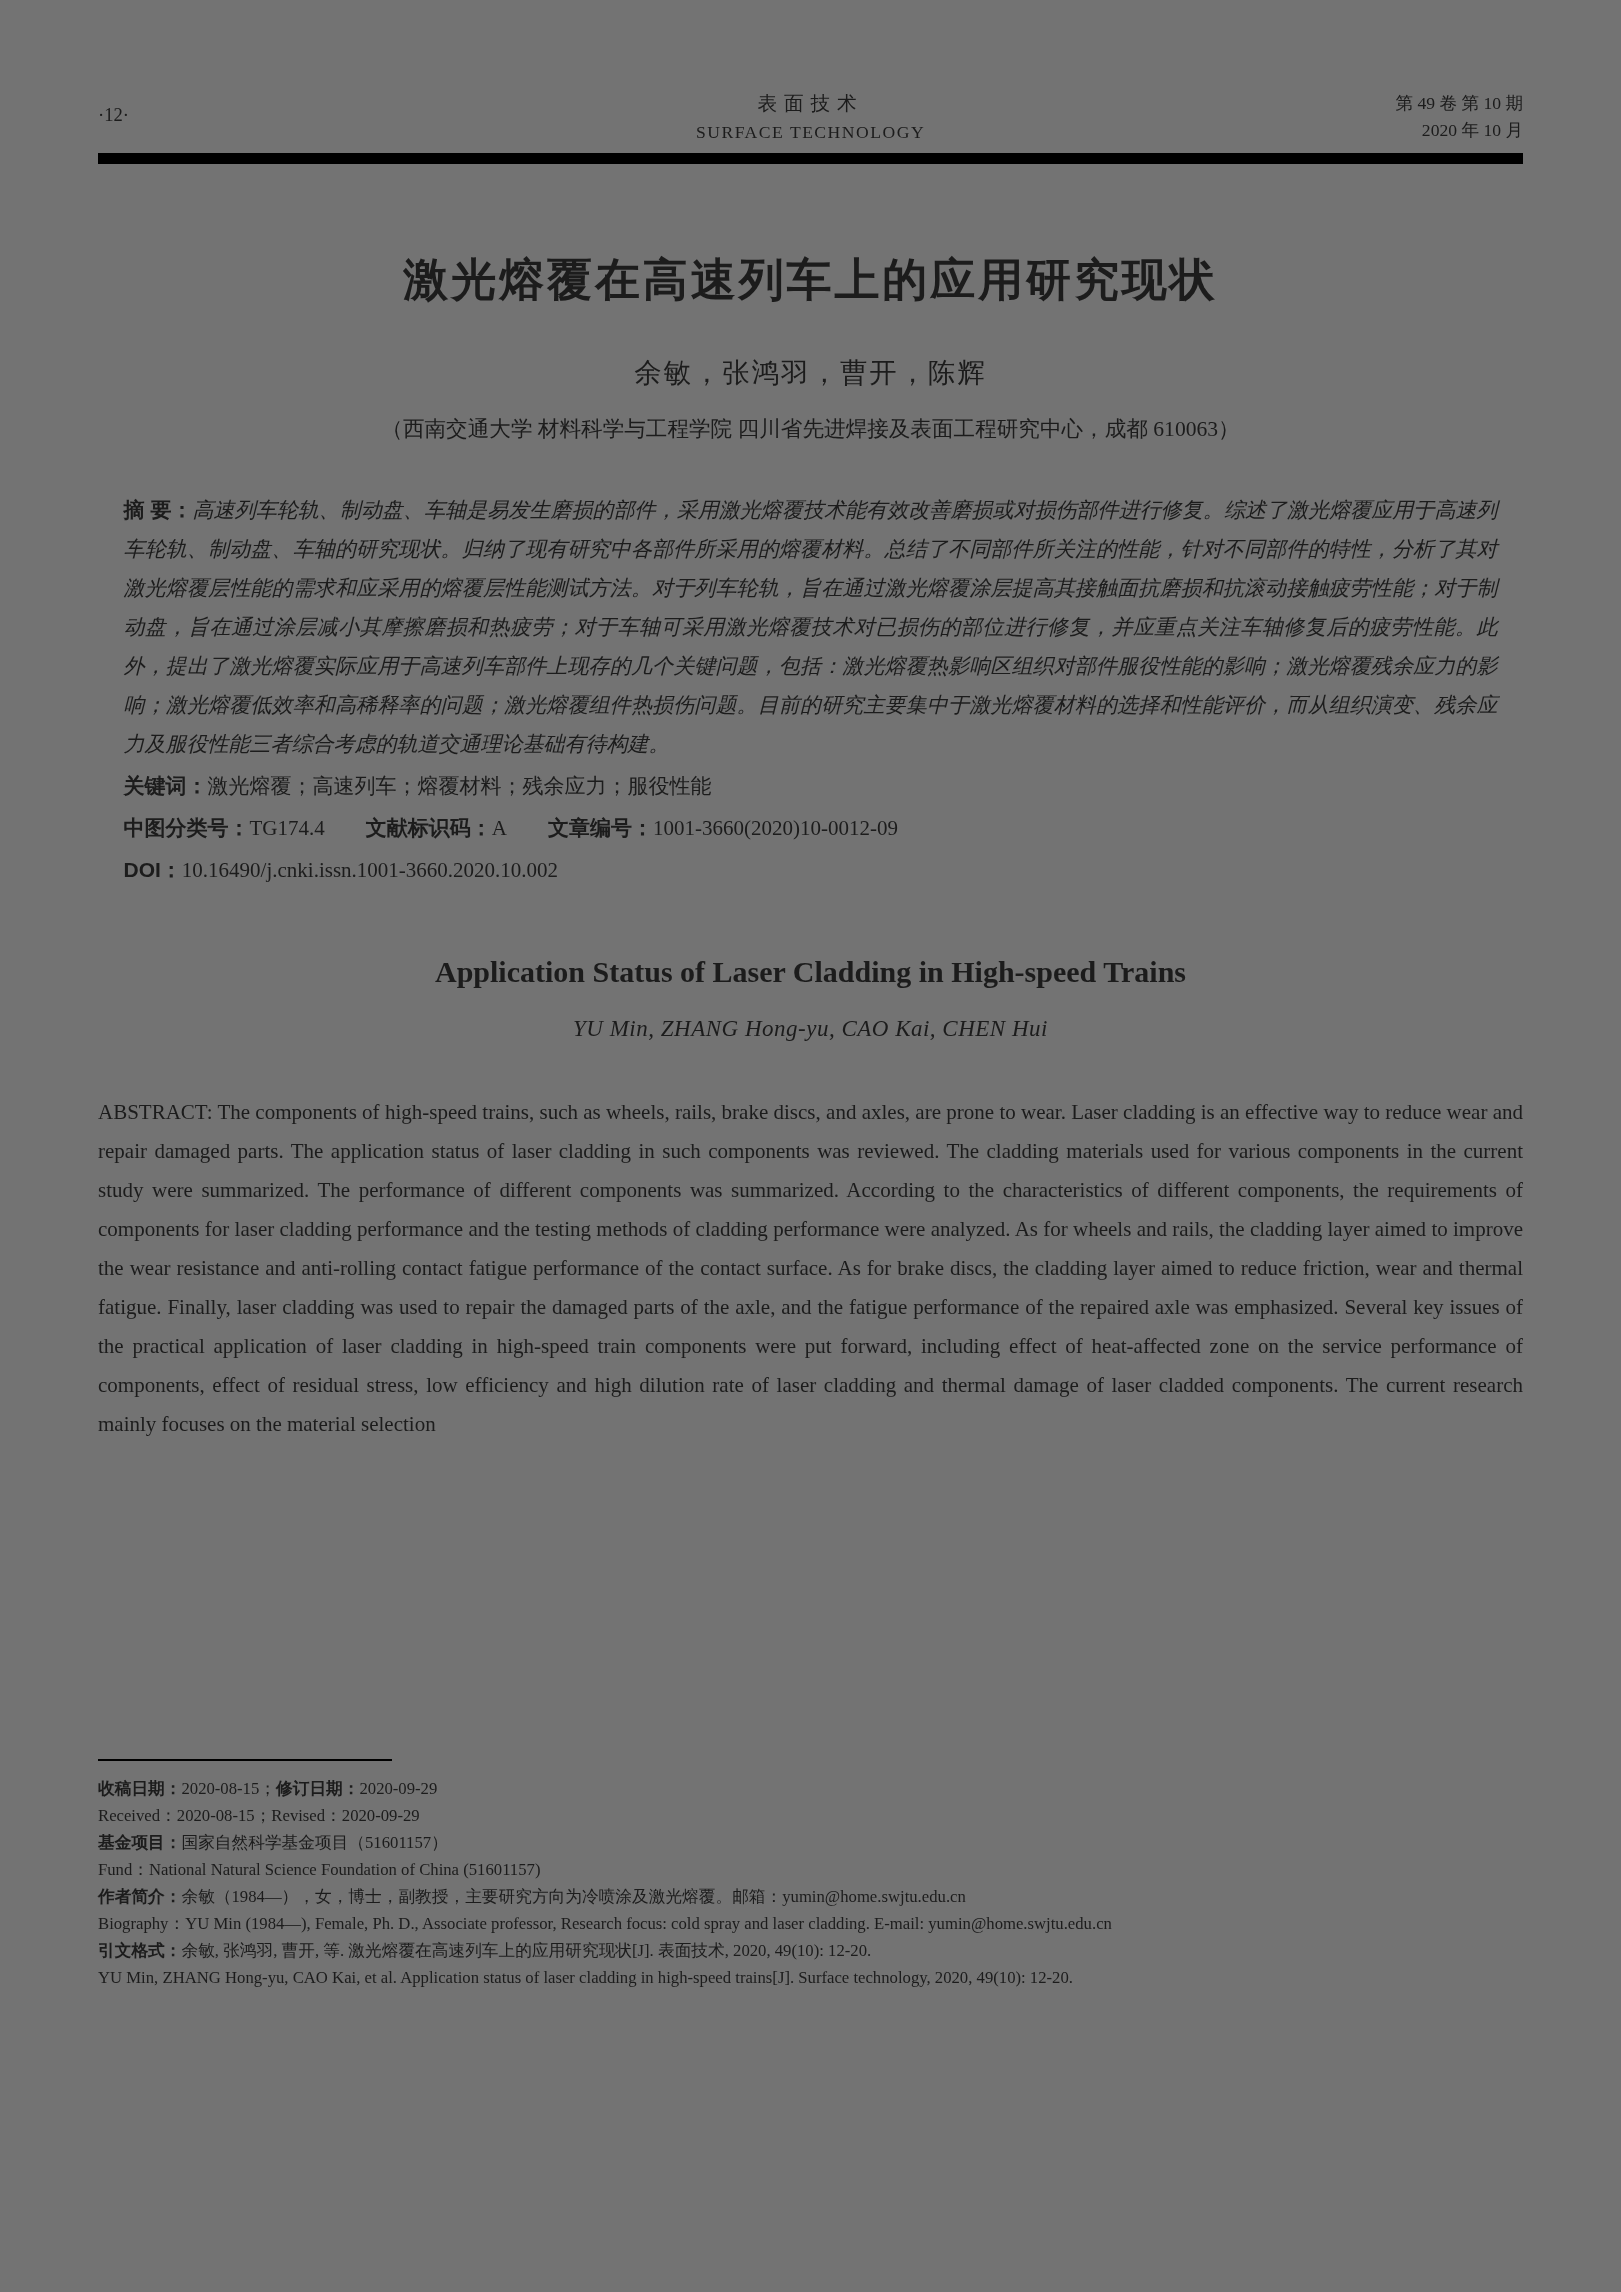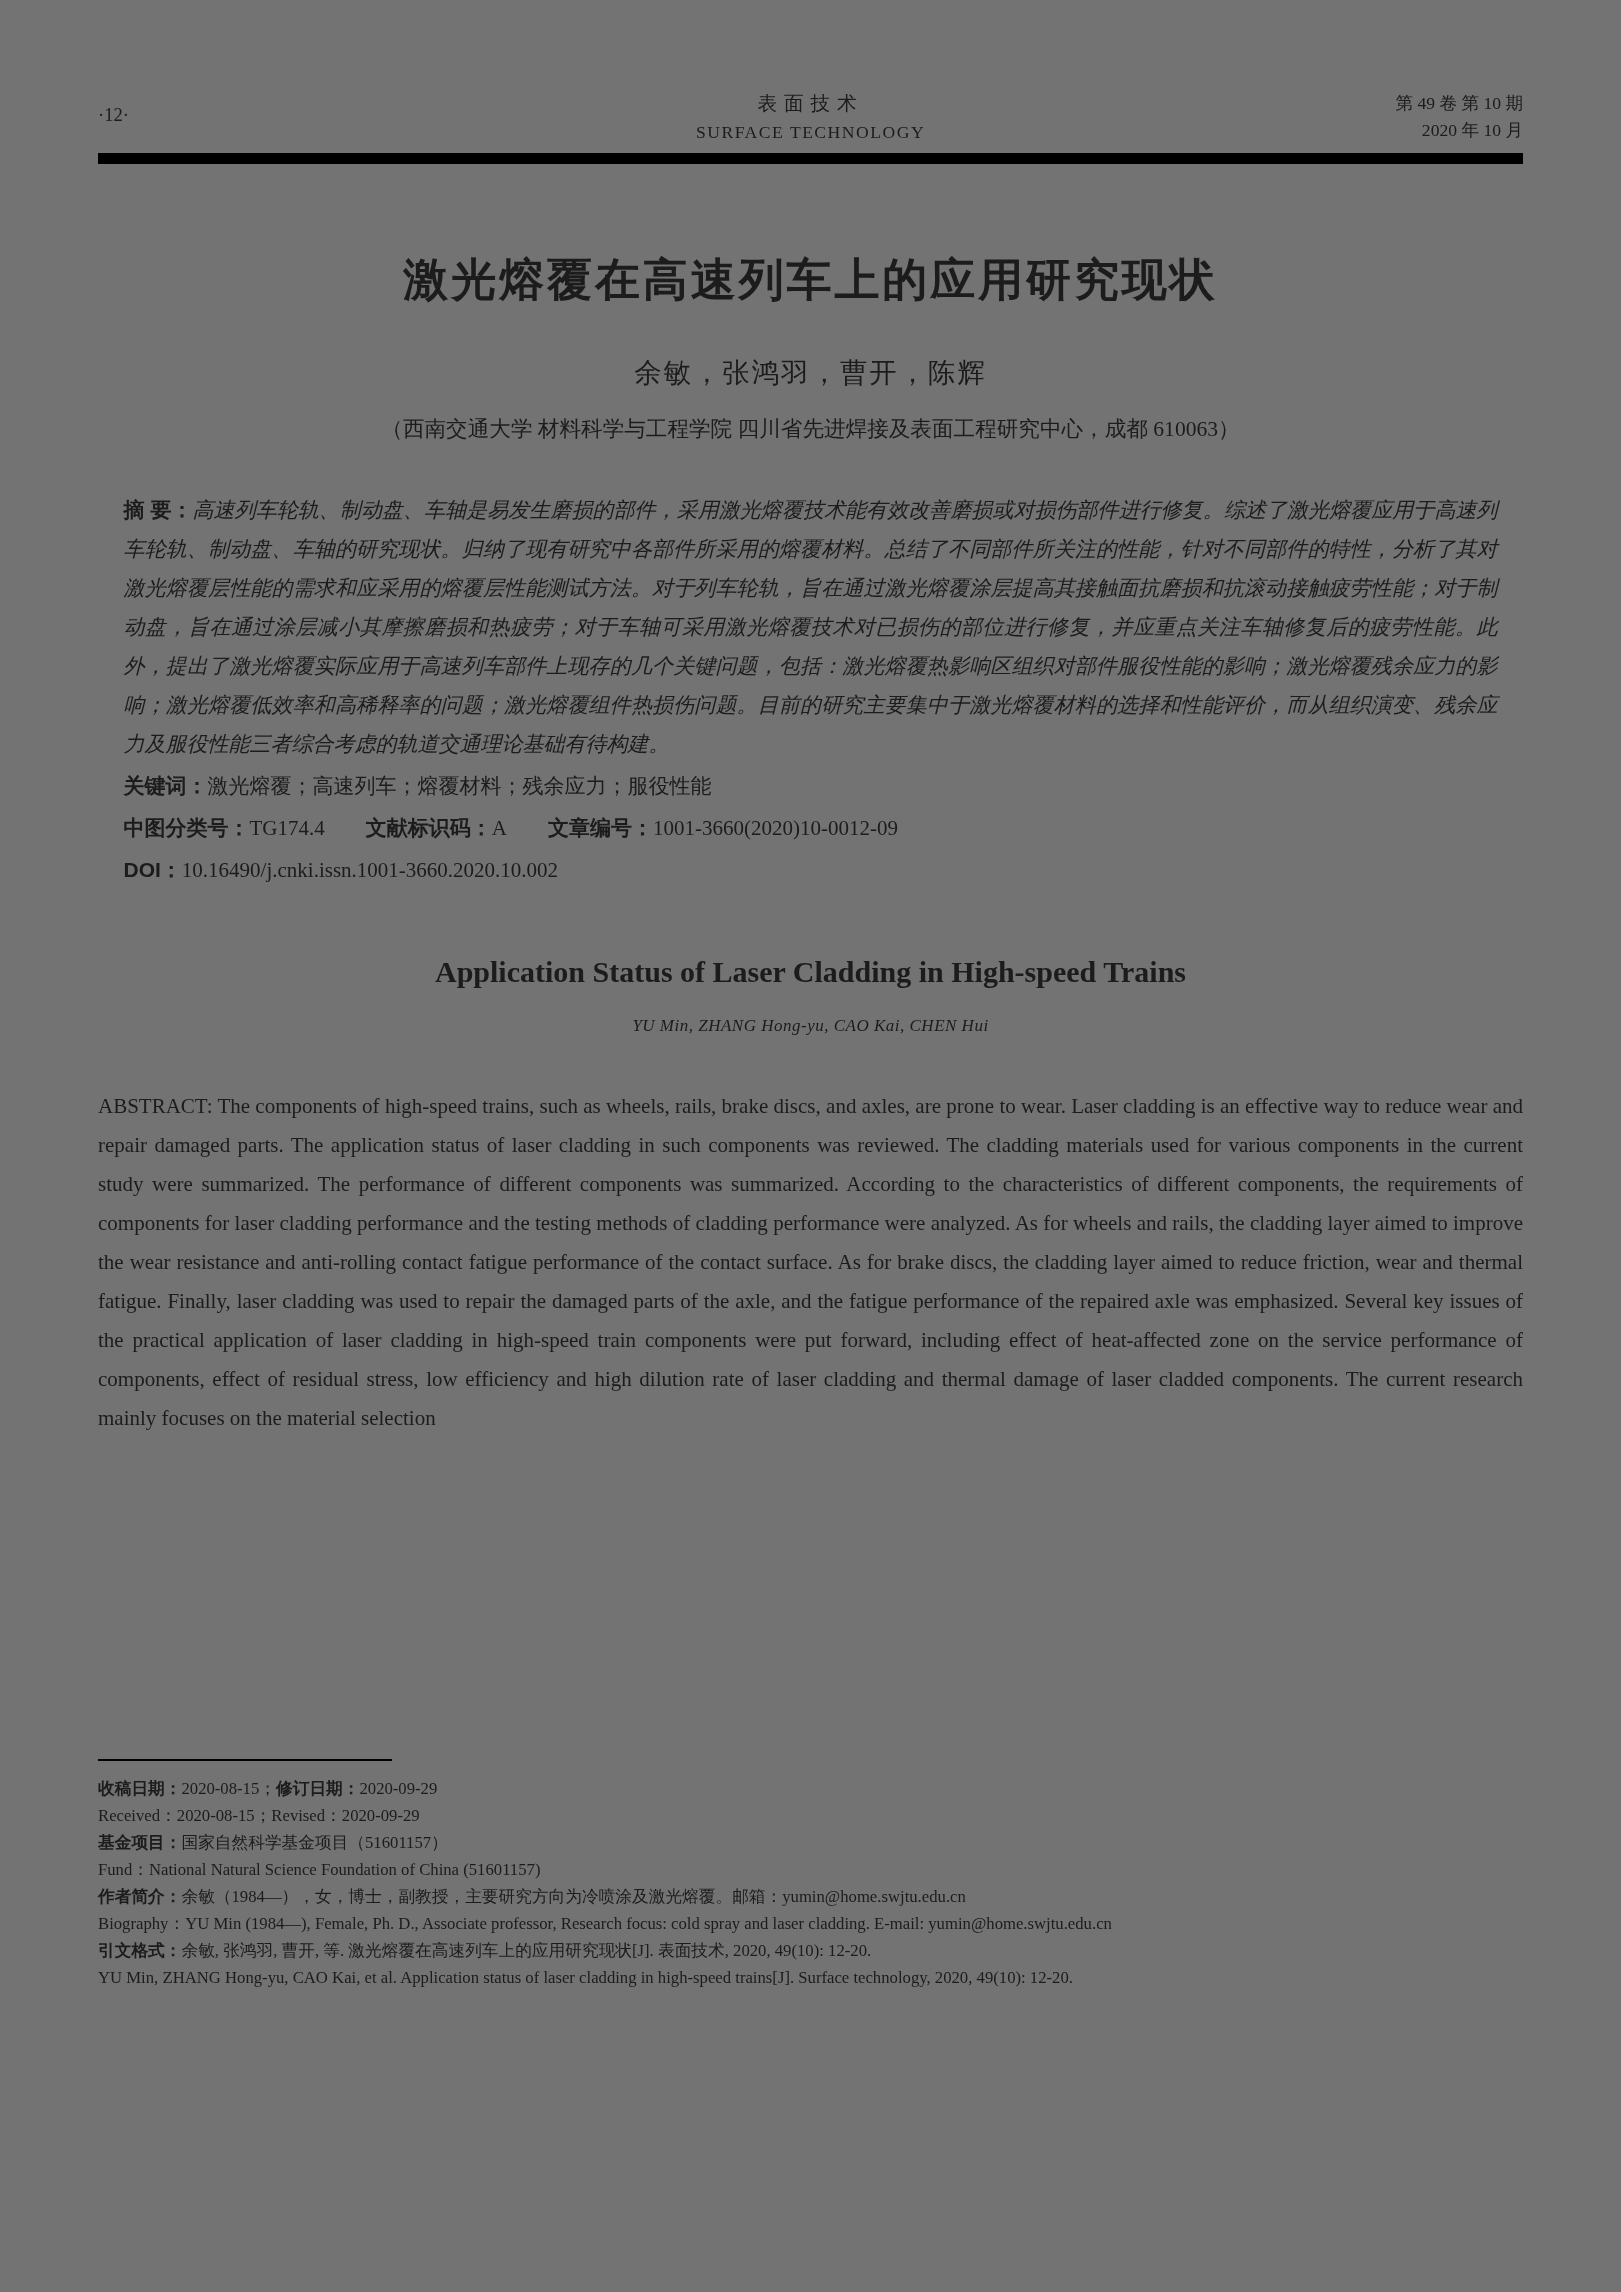--- a/index.html
+++ b/index.html
@@ -39,21 +39,21 @@
     font-size: 21px; line-height: 39px;
     text-align: justify;
   }
   .label-hei { font-family: "Liberation Sans", sans-serif; font-weight: bold; font-style: normal; }
   .kai { font-style: italic; }
   .meta-line { margin: 2px 25.5px 0 25.5px; font-size: 21px; line-height: 39px; }
   .meta-pair { margin-right: 41px; }
 
   
   .title-en { margin-top: 65px; text-align: center; font-weight: bold; font-size: 30px; }
-  .authors-en { margin-top: 27.4px; text-align: center; font-style: italic; font-size: 17px; letter-spacing: 0.5px; }
+  .authors-en { margin-top: 27.4px; text-align: center; font-style: italic; font-size: 23px; letter-spacing: 0.5px; }
   .affil-en { margin-top: 29px; text-align: center; font-size: 20.6px; line-height: 30px; }
   .abstract-en { margin-top: 51px; font-size: 21px; line-height: 39px; text-align: justify; }
 
   
   .footnote-area { position: absolute; left: 98px; right: 112px; top: 1759px; }
   .fn-rule { width: 294px; border-top: 2px solid #000; margin-bottom: 13.7px; }
   .fn-line { font-size: 16.7px; line-height: 27px; }
   .fn-label-cn { font-family: "Liberation Sans", sans-serif; font-weight: bold; }
   .fn-label-en { font-weight: normal; }
 </style>

